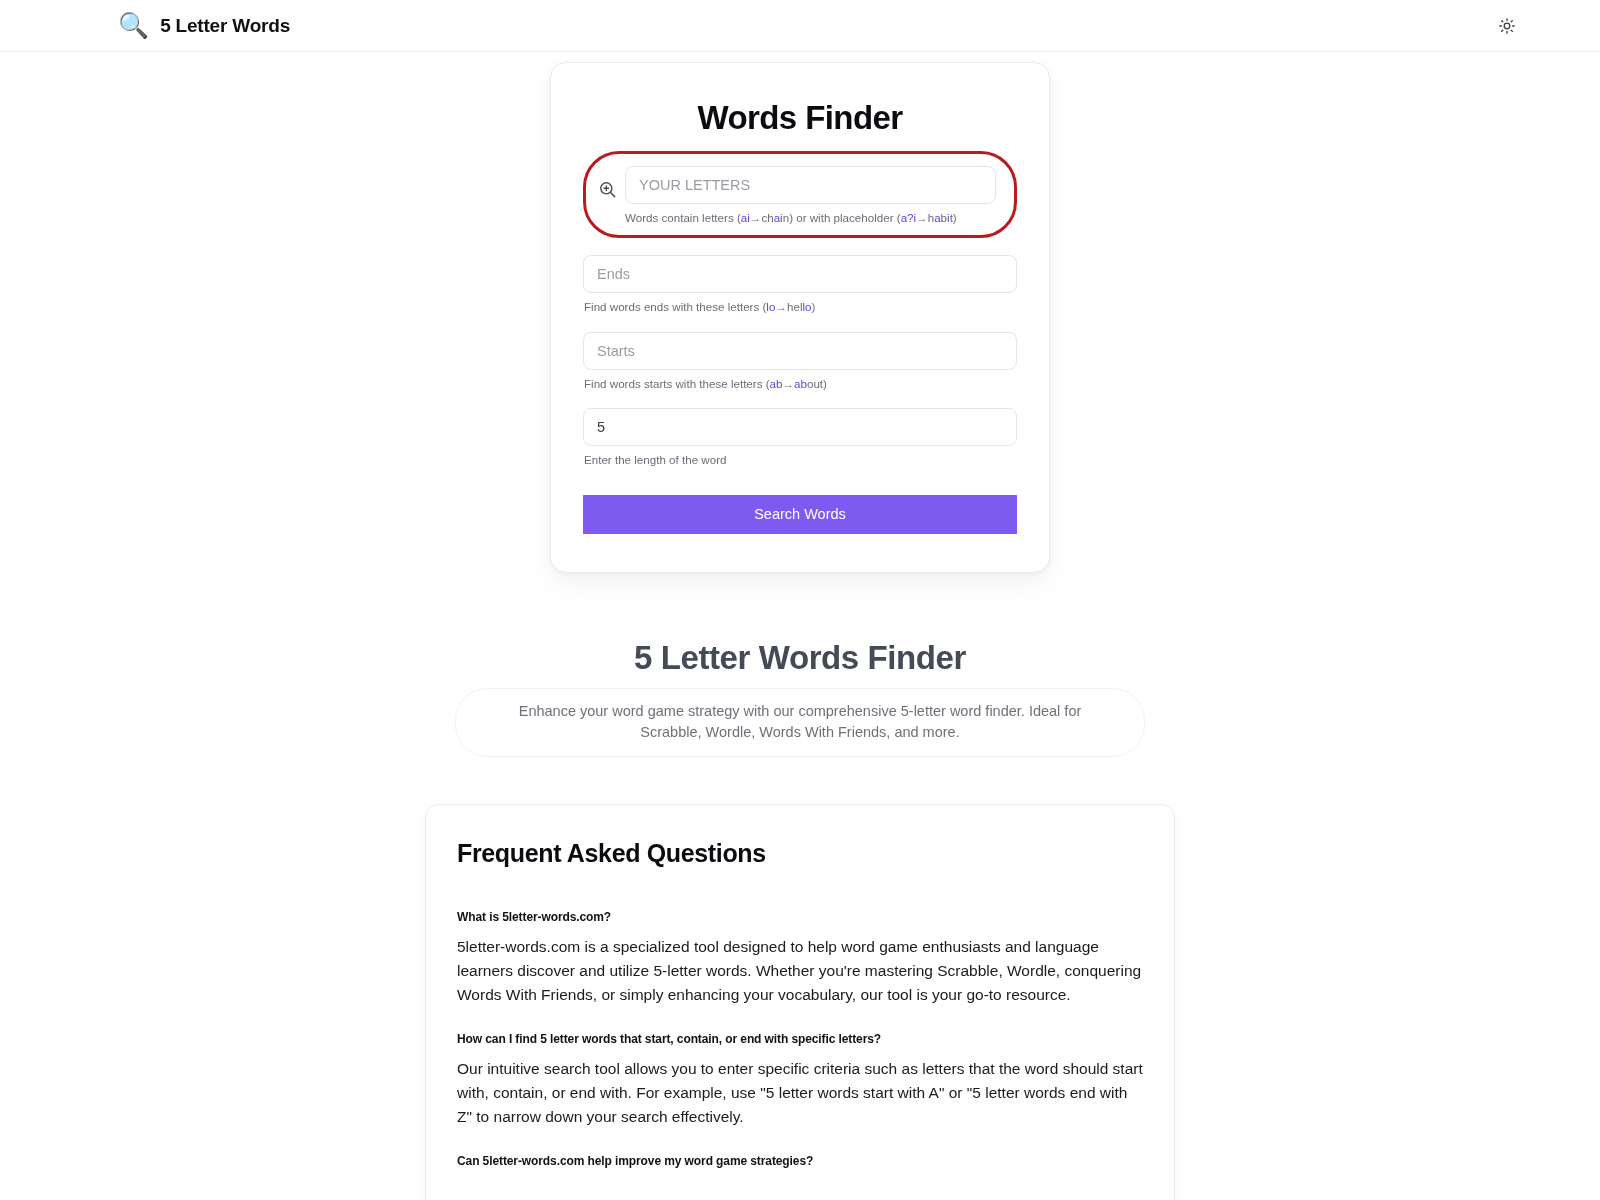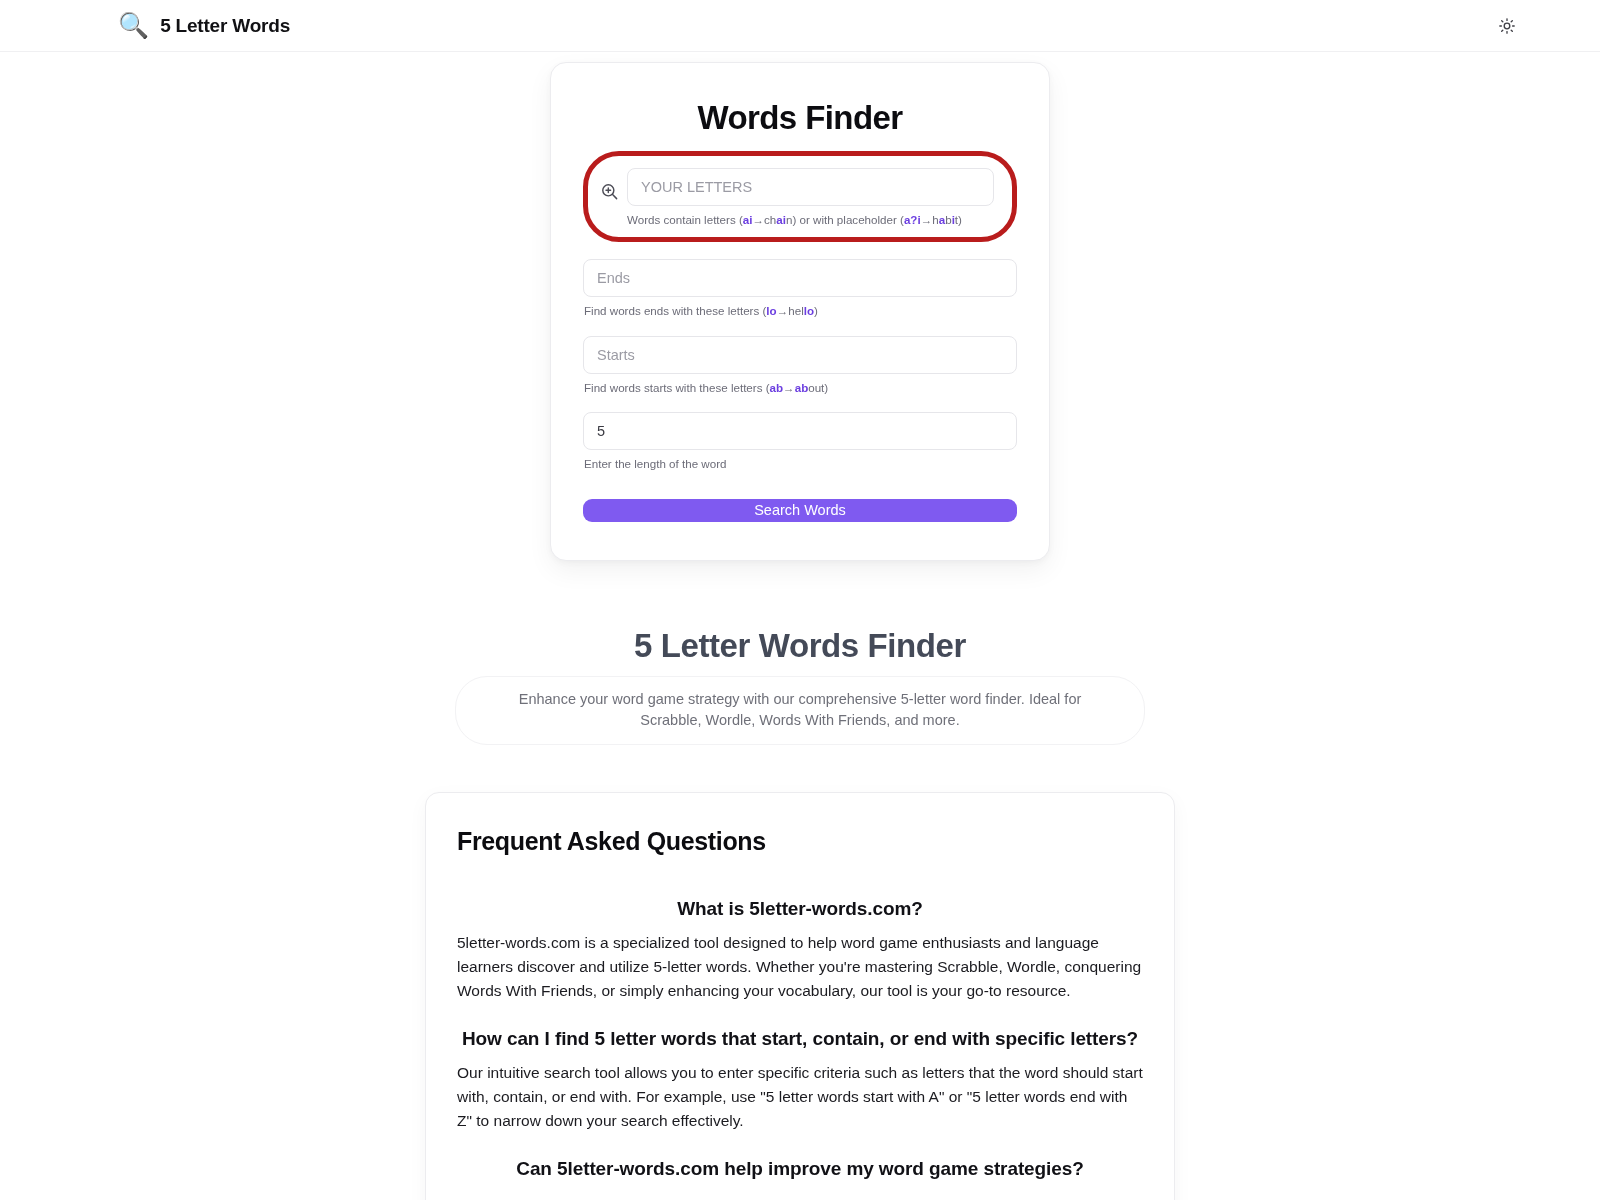--- a/index.html
+++ b/index.html
@@ -81,21 +81,21 @@
     margin: 20px 0 0;
     text-align: center;
     font-size: 17px;
     color: #b2b2ba;
     font-weight: 400;
   }
 
   
   .contain-pill {
     margin-top: 14px;
-    border: 5px solid #b91c1c;
+    border: 3px solid #b91c1c;
     border-radius: 36px;
     padding: 12px 18px 10px 12px;
     display: flex;
     align-items: flex-start;
     gap: 8px;
     background: #fff;
   }
   .zoom-icon { flex: 0 0 auto; margin-top: 14px; }
   .contain-fields { flex: 1 1 auto; }
 
@@ -112,32 +112,32 @@
     outline: none;
   }
   .field-input::placeholder { color: #9b9ba4; }
 
   .hint {
     margin: 7px 0 0;
     font-size: 11.6px;
     color: #6c6c78;
     line-height: 1.25;
   }
-  .hint b { color: #6c3fe0; font-weight: 700; }
+  .hint b { color: #6c3fe0; font-weight: 400; }
   .hint .arrow { color: #6c6c78; font-weight: 400; }
 
   .field-block { margin-top: 17px; }
   .field-block .hint { padding-left: 1px; }
 
   .search-btn {
     margin-top: 27px;
     width: 100%;
-    height: 23px;
+    height: 39px;
     border: none;
-    border-radius: 9px;
+    border-radius: 0;
     background: #7f5af0;
     color: #ffffff;
     font-size: 14.5px;
     font-family: "Liberation Sans", sans-serif;
     font-weight: 400;
     cursor: pointer;
   }
 
   
   .intro {
@@ -179,25 +179,24 @@
   }
   .faq-heading {
     margin: 0 0 42px;
     font-size: 25px;
     font-weight: 700;
     color: #0c0c10;
     letter-spacing: -0.35px;
   }
   .faq-q {
     margin: 9px 0 9px;
-    font-size: 19px;
+    font-size: 12px;
     font-weight: 700;
     color: #111116;
     letter-spacing: -0.1px;
-    text-align: center;
   }
   .faq-a {
     margin: 11px 0 26px;
     font-size: 15.5px;
     line-height: 1.53;
     color: #1b1b20;
   }
   .faq-item:last-child .faq-a { margin-bottom: 0; }
 </style>
 </head>

